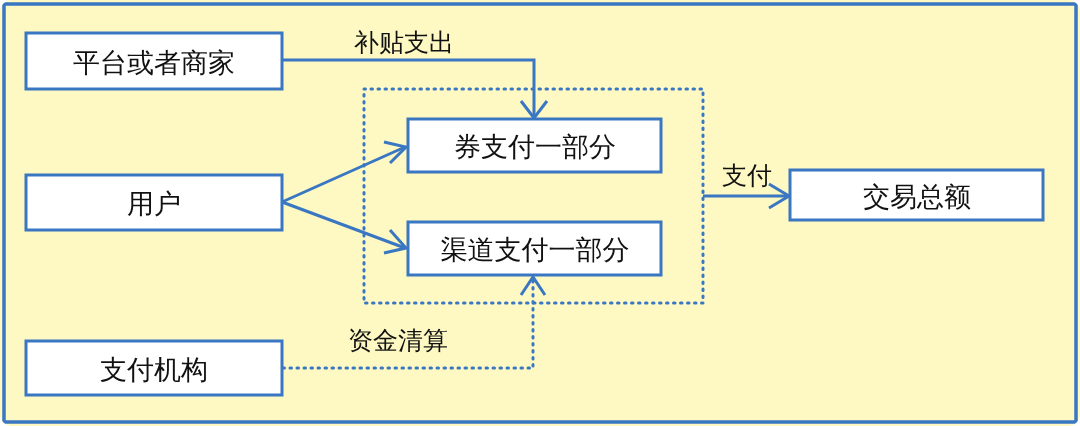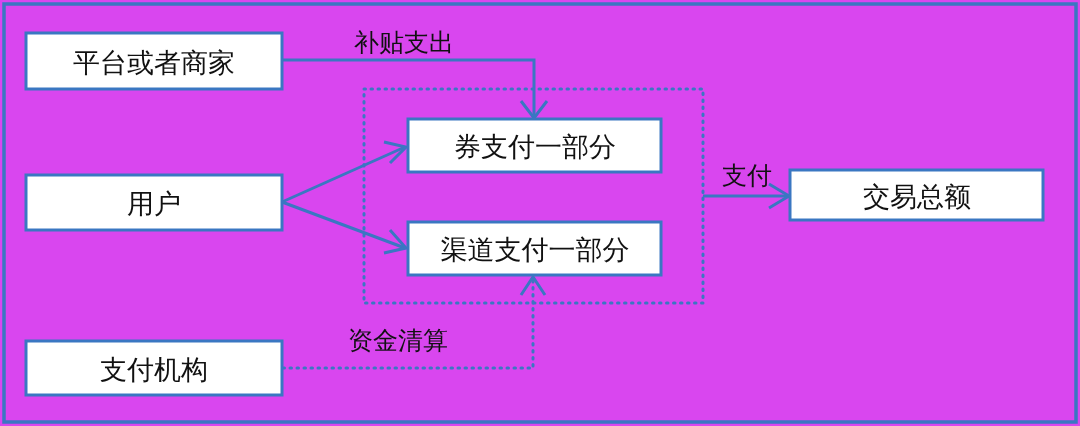--- a/index.html
+++ b/index.html
@@ -8,22 +8,23 @@
     padding: 0;
     background: #ffffff;
   }
   body {
     font-family: "DejaVu Sans", "Liberation Sans", sans-serif;
   }
   #canvas {
     position: relative;
     width: 1080px;
     height: 426px;
-    background: #d946ef;
+    background: #fef9c3;
     overflow: hidden;
+    border-radius: 12px;
   }
   #diagram-svg {
     position: absolute;
     left: 0;
     top: 0;
     width: 1080px;
     height: 426px;
   }
   .node-label {
     font-family: "DejaVu Sans", "Liberation Sans", sans-serif;

